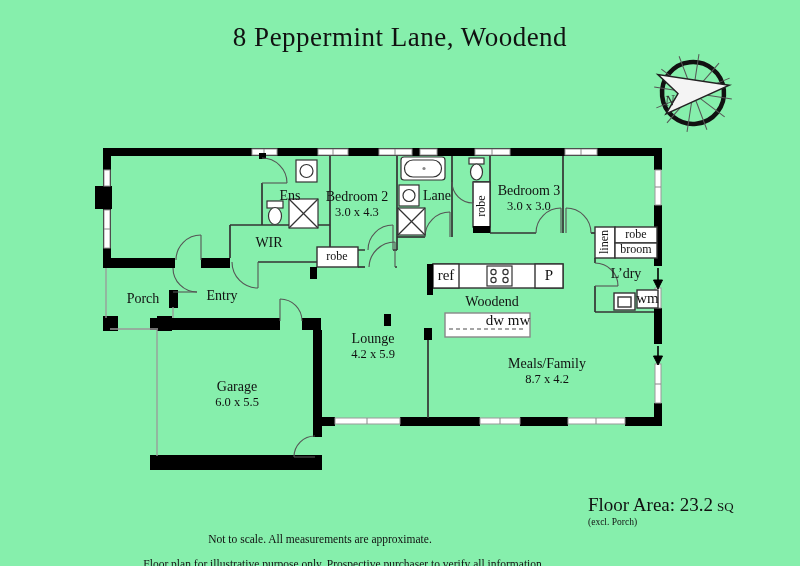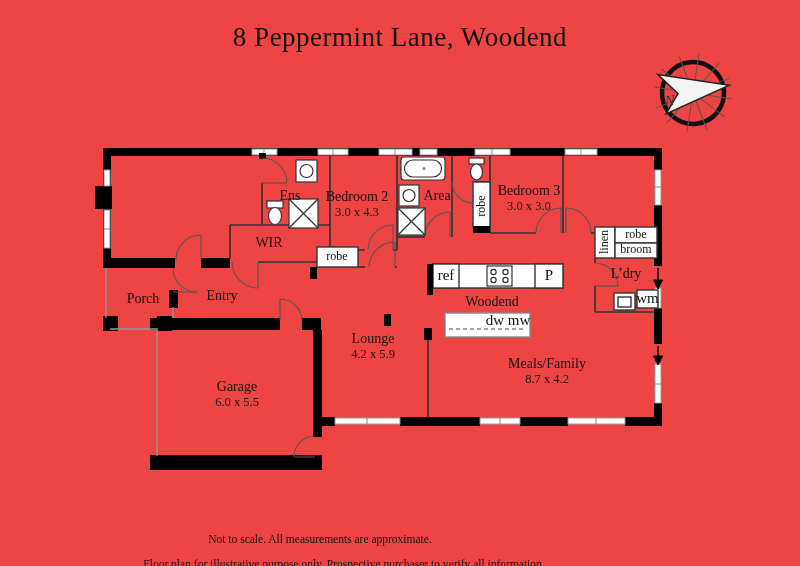--- a/index.html
+++ b/index.html
@@ -1,16 +1,16 @@
 <!DOCTYPE html>
 <html><head>
 <meta charset="utf-8">
 <style>
   html,body{margin:0;padding:0;background:#fff;}
-  .page{position:relative;width:800px;height:566px;background:#ef4444;overflow:hidden;
+  .page{position:relative;width:800px;height:566px;background:#86efac;overflow:hidden;
         font-family:"Liberation Serif", serif;color:#111;}
   .title{position:absolute;left:0;top:22px;width:800px;text-align:center;
          font-size:27px;letter-spacing:0.5px;}
   .plan-svg{position:absolute;left:0;top:0;}
   .lbl{position:absolute;transform:translate(-50%,-50%);text-align:center;
        white-space:nowrap;line-height:1.15;}
   .room-name{font-size:14px;}
   .room-dims{font-size:12.5px;}
   .small-lbl{font-size:12px;}
   .tiny-lbl{font-size:15px;}
@@ -297,21 +297,21 @@
       <polygon points="653.5,356 662.5,356 658,365"></polygon>
     </g>
   </svg>
 
   <div class="lbl room-name" style="left:290px;top:196px">Ens</div>
   <div class="lbl room-name" style="left:269px;top:243px">WIR</div>
   <div class="lbl" style="left:357px;top:204px">
     <div class="room-name">Bedroom 2</div>
     <div class="room-dims">3.0 x 4.3</div>
   </div>
-  <div class="lbl room-name" style="left:437px;top:196px">Area</div>
+  <div class="lbl room-name" style="left:437px;top:196px">Lane</div>
   <div class="lbl" style="left:529px;top:198px">
     <div class="room-name">Bedroom 3</div>
     <div class="room-dims">3.0 x 3.0</div>
   </div>
   <div class="lbl" style="left:373px;top:346px">
     <div class="room-name">Lounge</div>
     <div class="room-dims">4.2 x 5.9</div>
   </div>
   <div class="lbl" style="left:547px;top:371px">
     <div class="room-name">Meals/Family</div>
@@ -329,17 +329,22 @@
   <div class="lbl small-lbl" style="left:337px;top:257px">robe</div>
   <div class="lbl small-lbl vert" style="left:481.5px;top:206px">robe</div>
   <div class="lbl small-lbl vert" style="left:605px;top:242px">linen</div>
   <div class="lbl small-lbl" style="left:636px;top:235px">robe</div>
   <div class="lbl small-lbl" style="left:636px;top:250px">broom</div>
   <div class="lbl tiny-lbl" style="left:446px;top:276px">ref</div>
   <div class="lbl tiny-lbl" style="left:549px;top:276px">P</div>
   <div class="lbl tiny-lbl" style="left:508px;top:321px">dw mw</div>
   <div class="lbl tiny-lbl" style="left:647.5px;top:299px">wm</div>
 
+  <div class="floor-area">
+    <div><span class="main">Floor Area: 23.2</span>
+      <span class="unit">SQ</span></div>
+    <div class="note">(excl. Porch)</div>
+  </div>
 
   <div class="disclaimer disc1">Not to scale. All measurements are approximate.</div>
   <div class="disclaimer disc2">Floor plan for illustrative purpose only. Prospective purchaser to verify all information.</div>
 
 </div>
 
 </body></html>

